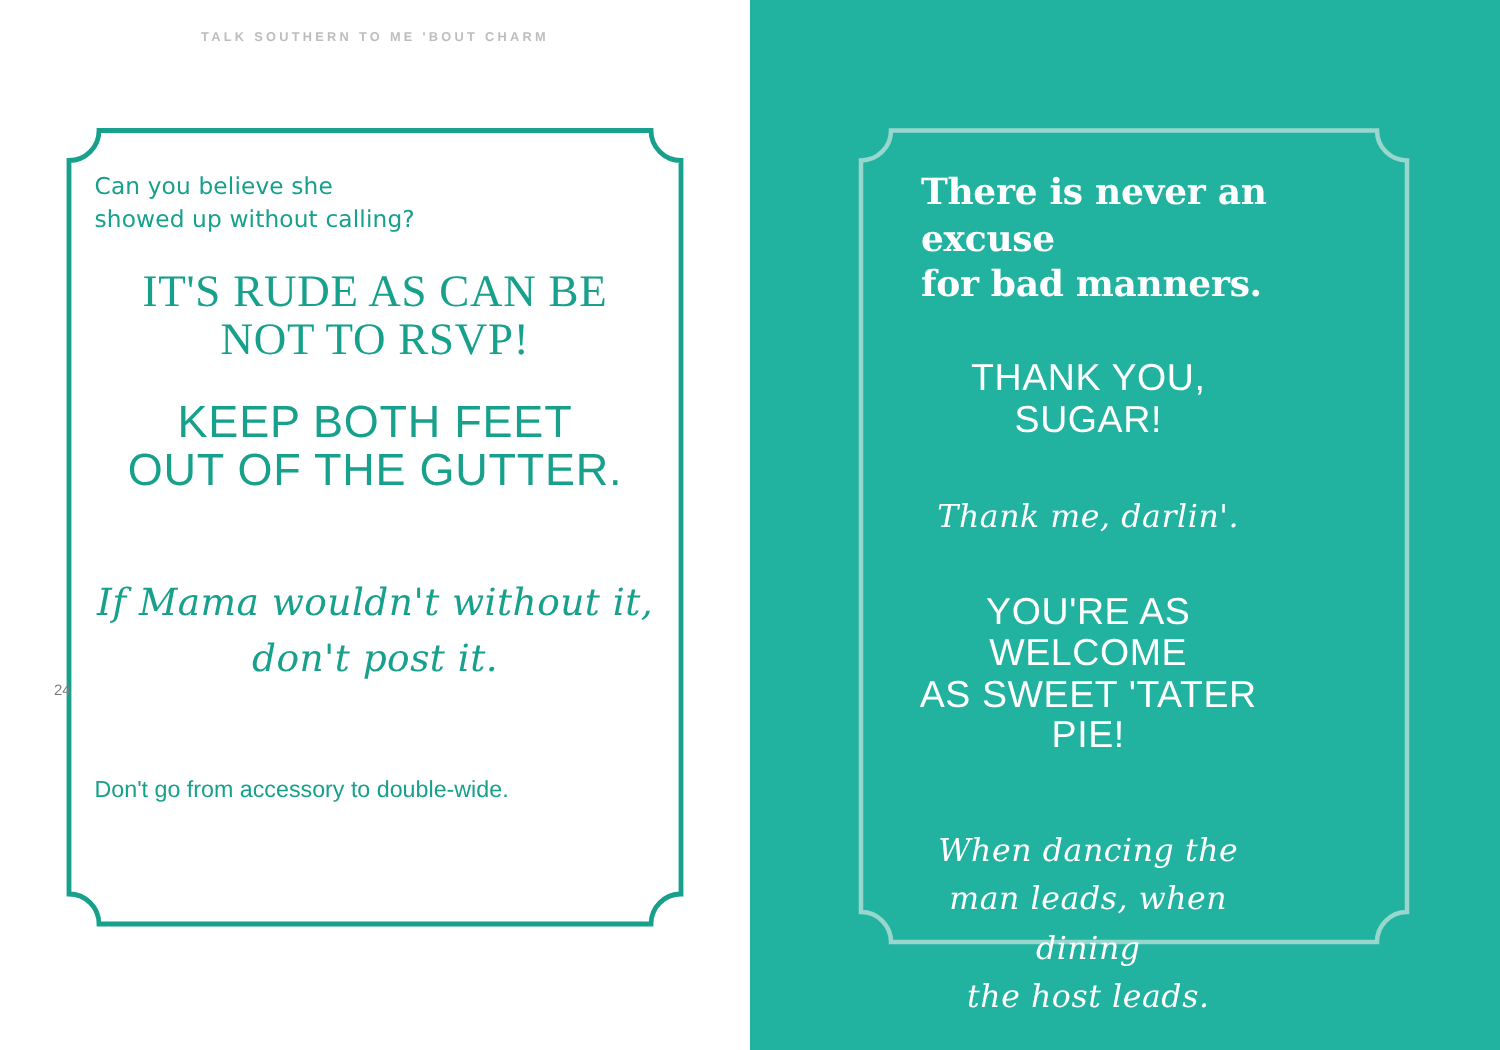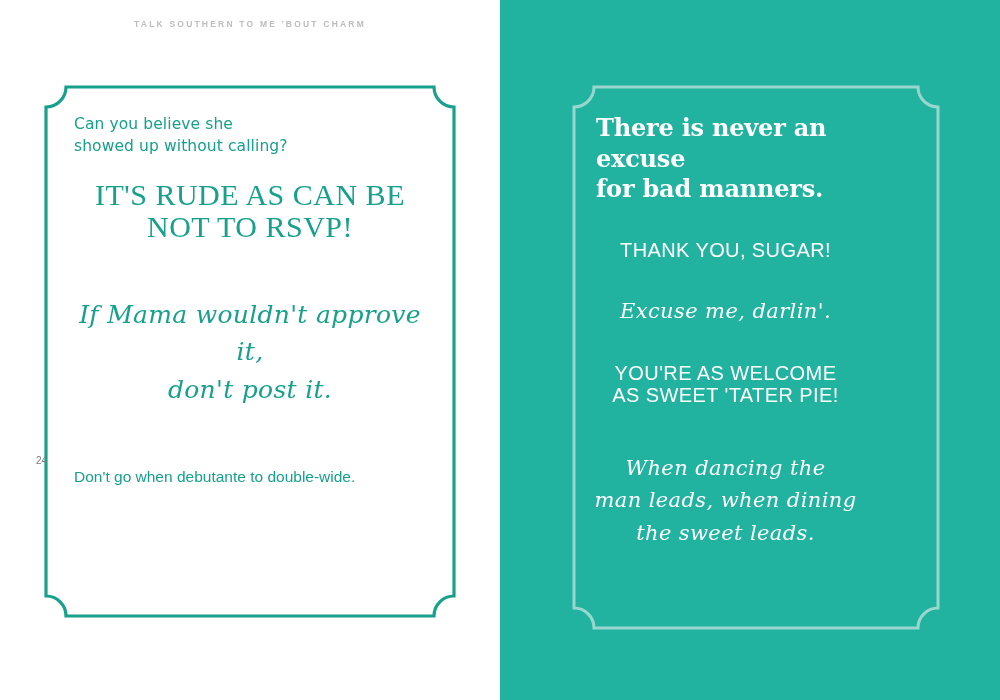--- a/index.html
+++ b/index.html
@@ -63,21 +63,21 @@
     top: 0;
     overflow: visible;
   }
   .frame-content {
     position: absolute;
     left: 0;
     top: 0;
     width: 412px;
     height: 533px;
     box-sizing: border-box;
-    padding: 24px 28px;
+    padding: 24px 17px;
     display: flex;
     flex-direction: column;
     justify-content: flex-start;
   }
 
   .teal { color: #17a08b; }
   .white { color: #ffffff; }
 
   
   .t-hand-small {
@@ -127,39 +127,39 @@
   }
   .frame-right {
     left: 72px;
     top: 85px;
     width: 368px;
     height: 545px;
   }
   .frame-right .frame-content {
     width: 307px;
     height: 545px;
-    padding: 22px 16px;
+    padding: 22px 34px;
   }
   .r-line1 { margin: 6px 0 0 8px; }
   .r-line2 { margin: 34px 0 0 0; }
   .r-line3 { margin: 34px 0 0 0; }
   .r-line4 { margin: 34px 0 16px 0; }
   .r-line5 { margin: 30px 0 0 0; }
 
   .t-script-r {
     font-family: "DejaVu Serif", serif;
     font-style: italic;
     font-size: 21px;
     line-height: 1.55;
     text-align: center;
     letter-spacing: 0.4px;
   }
   .t-caps-r {
     font-family: "Liberation Sans", sans-serif;
-    font-size: 20px;
+    font-size: 25px;
     line-height: 1.1;
     letter-spacing: 0.4px;
     text-transform: uppercase;
     text-align: center;
   }
   .t-serif-bold-r {
     font-family: "DejaVu Serif", serif;
     font-weight: 700;
     font-size: 24px;
     line-height: 1.28;
@@ -190,25 +190,27 @@
       </svg>
 
       <div class="frame-content">
         <div class="t-hand-small teal l-line1 nowrap">Can you believe she
 showed up without calling?</div>
 
         <div class="t-caps teal l-line2 nowrap">It's rude as can be
 not to RSVP!</div>
 
 
-
-        <div class="t-script teal l-line5 nowrap">If Mama wouldn't approve it,
+        <div class="t-caps teal l-line4 nowrap">Keep both feet
+out of the gutter.</div>
+
+        <div class="t-script teal l-line5 nowrap">If Mama wouldn't without it,
 don't post it.</div>
 
-        <div class="t-plain teal l-line6">Don't go when debutante to double-wide.</div>
+        <div class="t-plain teal l-line6">Don't go from accessory to double-wide.</div>
       </div>
     </div>
 
     <div class="page-number">24</div>
   </div>
 
   <div class="page-right">
     <div class="frame frame-right">
       <svg width="368" height="545" viewBox="0 0 368 545" aria-hidden="true">
         <path d="M 22 2
@@ -221,25 +223,25 @@
                  L 2 22
                  A 20 20 0 0 0 22 2 Z" fill="none" stroke="#bfe3dd" stroke-width="3" opacity="0.75"></path>
       </svg>
 
       <div class="frame-content">
         <div class="t-serif-bold-r white r-line1 nowrap">There is never an excuse
 for bad manners.</div>
 
         <div class="t-caps-r white r-line2 nowrap">Thank you, sugar!</div>
 
-        <div class="t-script-r white r-line3 nowrap">Excuse me, darlin'.</div>
+        <div class="t-script-r white r-line3 nowrap">Thank me, darlin'.</div>
 
         <div class="t-caps-r white r-line4 nowrap">You're as welcome
 as sweet 'tater pie!</div>
 
         <div class="t-script-r white r-line5 nowrap">When dancing the
 man leads, when dining
-the sweet leads.</div>
+the host leads.</div>
       </div>
     </div>
   </div>
 
 </div>
 
 </body></html>

